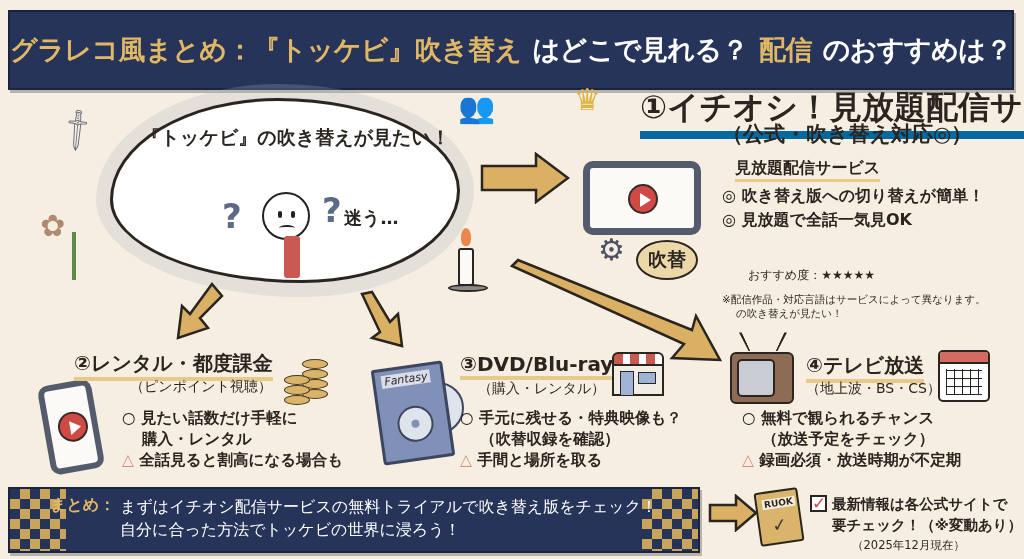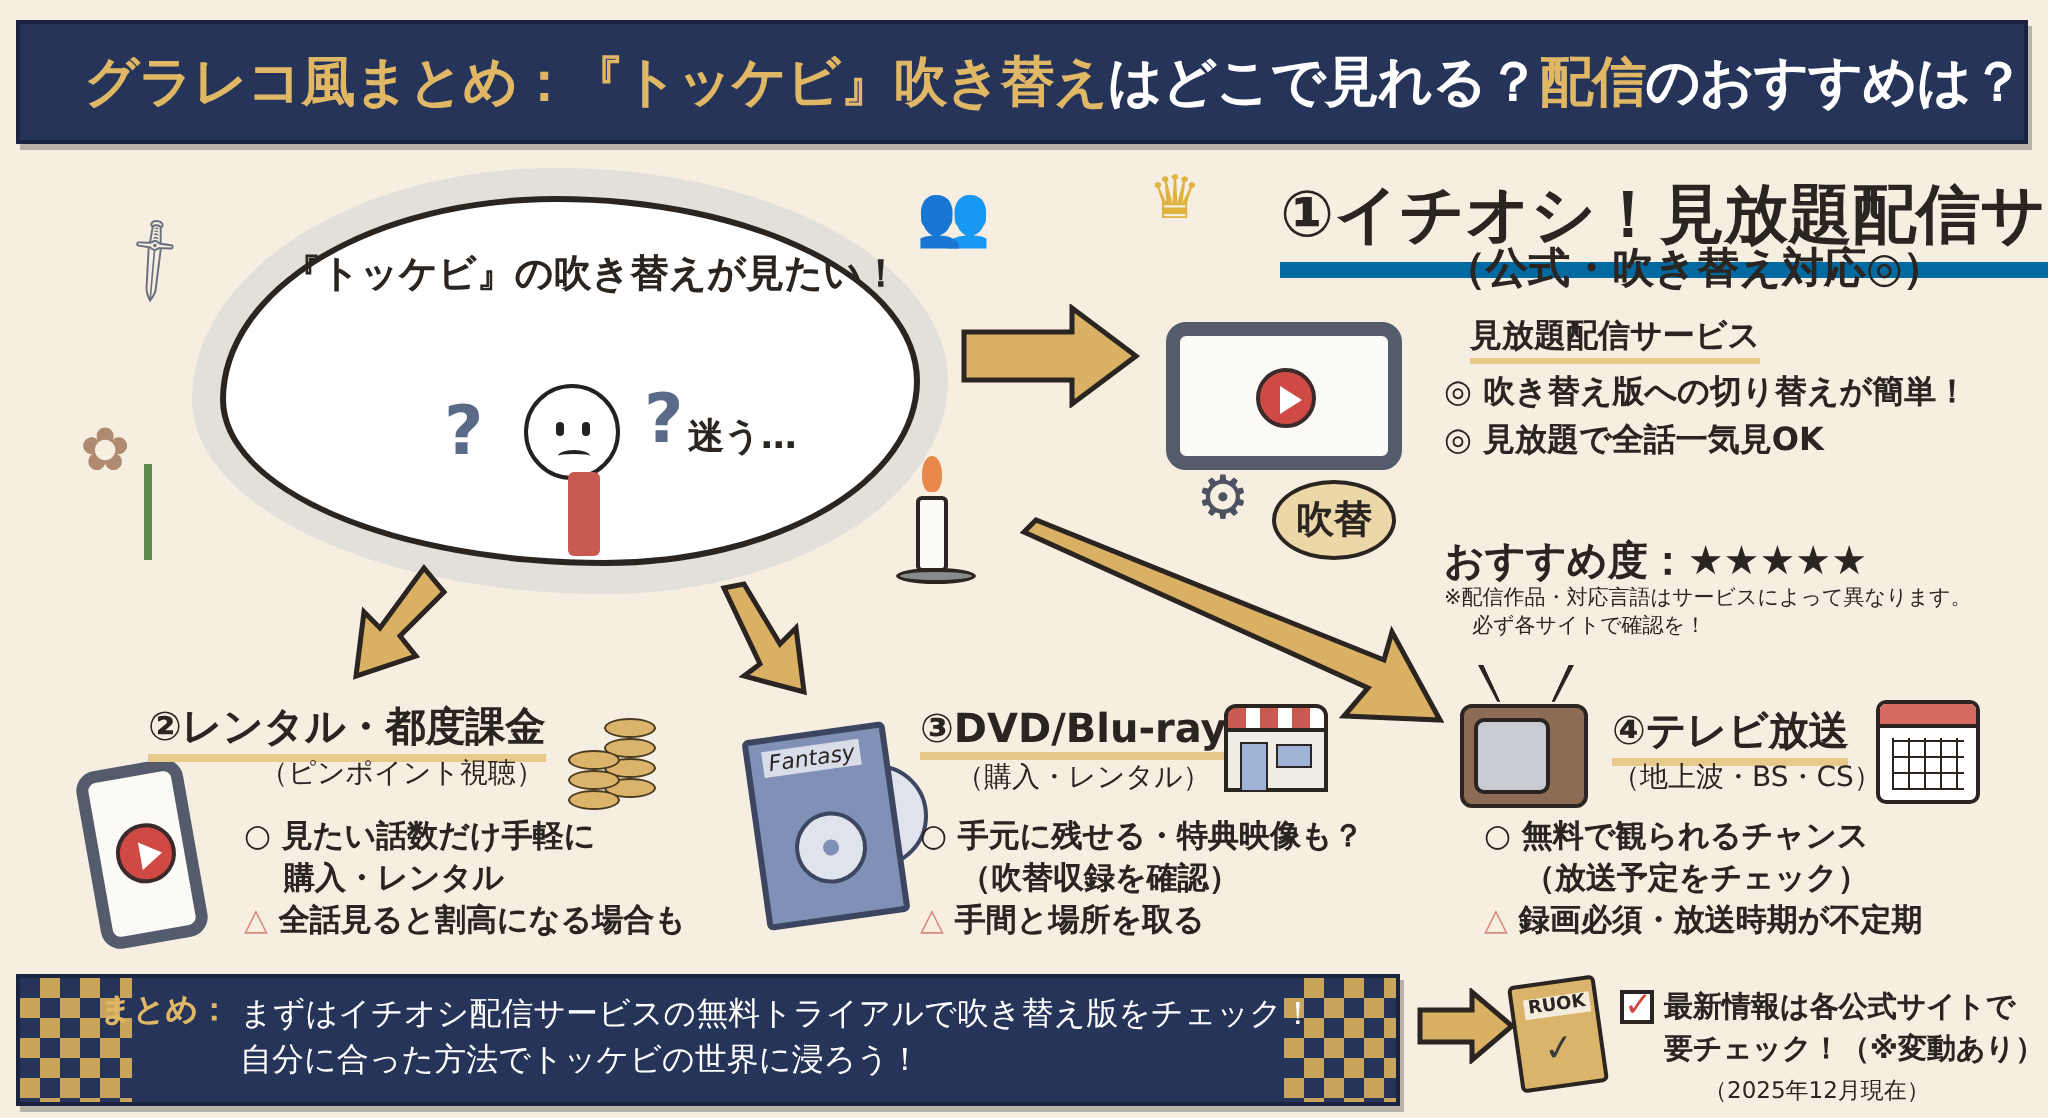--- a/index.html
+++ b/index.html
@@ -1,19 +1,19 @@
 <!DOCTYPE html>
 <html><head>
 <meta charset="utf-8">
 <style>
 *{box-sizing:border-box;margin:0;padding:0}
 html,body{width:1024px;height:559px;overflow:hidden}
 body{background:#f6efe1;font-family:"DejaVu Sans","Liberation Sans",sans-serif;color:#2a2520;position:relative}
 .abs{position:absolute}
-.title-bar{left:8px;top:10px;width:1006px;height:62px;background:#26345a;border:2px solid #1a2440;box-shadow:2px 3px 0 rgba(0,0,0,.25);display:flex;align-items:center;justify-content:flex-end;font-size:27px;font-weight:bold;letter-spacing:-0.5px;white-space:nowrap}
+.title-bar{left:8px;top:10px;width:1006px;height:80px;background:#26345a;border:2px solid #1a2440;box-shadow:2px 3px 0 rgba(0,0,0,.25);display:flex;align-items:center;justify-content:space-between;font-size:27px;font-weight:bold;letter-spacing:-0.5px;white-space:nowrap}
 .gold{color:#e0b865}
 .white{color:#fff}
 .cloud{left:110px;top:98px;width:350px;height:185px;background:#fff;border:3px solid #2a2520;border-radius:48% 52% 45% 55%/55% 50% 50% 45%;box-shadow:0 0 0 14px rgba(170,180,195,.25)}
 .cloud-text{left:130px;top:124px;width:320px;text-align:right;font-size:19px;font-weight:bold;line-height:27px}
 .q{font-size:34px;font-weight:bold;color:#5a6a88}
 .face{left:262px;top:192px;width:48px;height:48px;border:2.5px solid #222;border-radius:50%;background:#fff}
 .face .eye{position:absolute;top:17px;width:4px;height:7px;background:#222;border-radius:2px}
 .face .mouth{position:absolute;left:15px;top:31px;width:16px;height:6px;border-top:2.5px solid #222;border-radius:50% 50% 0 0}
 .scarf{left:284px;top:236px;width:16px;height:42px;background:#c85a52;border-radius:3px}
 .mayou{left:344px;top:206px;font-size:18px;font-weight:bold}
@@ -21,21 +21,21 @@
 .tablet{left:583px;top:161px;width:118px;height:74px;border:7px solid #545b6c;border-radius:10px;background:#fbfaf6}
 .play{position:absolute;left:38px;top:16px;width:30px;height:30px;border-radius:50%;background:#cf4a45;border:2px solid #3a2a2a}
 .play:after{content:"";position:absolute;left:10px;top:7px;border-left:11px solid #fff;border-top:7px solid transparent;border-bottom:7px solid transparent}
 .gear{left:598px;top:232px;font-size:30px;color:#4c5262}
 .bubble{left:636px;top:240px;width:62px;height:40px;border:2px solid #2a2520;border-radius:50%;background:#ecd7a8;font-size:19px;font-weight:bold;display:flex;align-items:center;justify-content:center}
 .crown{left:574px;top:82px;font-size:30px;color:#e0b240}
 .s1-title{left:640px;top:86px;font-size:32px;font-weight:bold;border-bottom:8px solid #0369a1;padding-bottom:1px;white-space:nowrap}
 .s1-sub{left:722px;top:120px;font-size:21px;font-weight:bold;white-space:nowrap}
 .s1-label{left:735px;top:158px;font-size:16px;font-weight:bold;border-bottom:3px solid #e7c98a;white-space:nowrap}
 .s1-list{left:722px;top:184px;font-size:16px;line-height:24px;font-weight:bold;white-space:nowrap}
-.s1-rating{left:722px;top:267px;font-size:20px;font-weight:bold;white-space:nowrap}
+.s1-rating{left:748px;top:267px;font-size:12px;font-weight:normal;white-space:nowrap}
 .s1-note{left:722px;top:292px;font-size:10.5px;line-height:14px;white-space:nowrap}
 .sec-title{font-size:20px;font-weight:bold;border-bottom:4px solid #e7c98a;white-space:nowrap}
 .sec-sub{font-size:14px;font-weight:normal;white-space:nowrap}
 .sec-list{font-size:15.5px;font-weight:bold;line-height:21px;white-space:nowrap}
 .tri{color:#d98a80}
 .phone{left:44px;top:382px;width:54px;height:90px;border:6px solid #545b6c;border-radius:10px;background:#fbfaf6;transform:rotate(-10deg)}
 .phone .play{left:8px;top:24px}
 .coins{left:284px;top:355px;width:48px;height:52px}
 .coin{position:absolute;width:26px;height:10px;border:1.5px solid #4a3a20;border-radius:50%;background:#d9b46a}
 .dvd{left:377px;top:365px;width:72px;height:96px;border:3px solid #3d4660;background:#8190b6;transform:rotate(-8deg);border-radius:3px}
@@ -126,21 +126,21 @@
 <div class="abs s1-label">見放題配信サービス</div>
 <div class="abs s1-list">
   <div>◎ 吹き替え版への切り替えが簡単！</div>
   <div>◎ 見放題で全話一気見OK</div>
 </div>
 <div class="abs s1-rating">
   <span>おすすめ度：</span><span>★★★★★</span>
 </div>
 <div class="abs s1-note">
   <div>※配信作品・対応言語はサービスによって異なります。</div>
-  <div style="padding-left:14px">必ず各サイトで確認を！</div>
+  <div style="padding-left:14px">の吹き替えが見たい！</div>
 </div>
 
 <div class="abs phone">
     <span class="play"></span>
   </div>
 <div class="abs sec-title" style="left:74px;top:350px">②レンタル・都度課金</div>
 <div class="abs sec-sub" style="left:130px;top:378px">（ピンポイント視聴）</div>
 <div class="abs coins">
   <span class="coin" style="left:18px;top:4px"></span>
     <span class="coin" style="left:18px;top:14px"></span>

